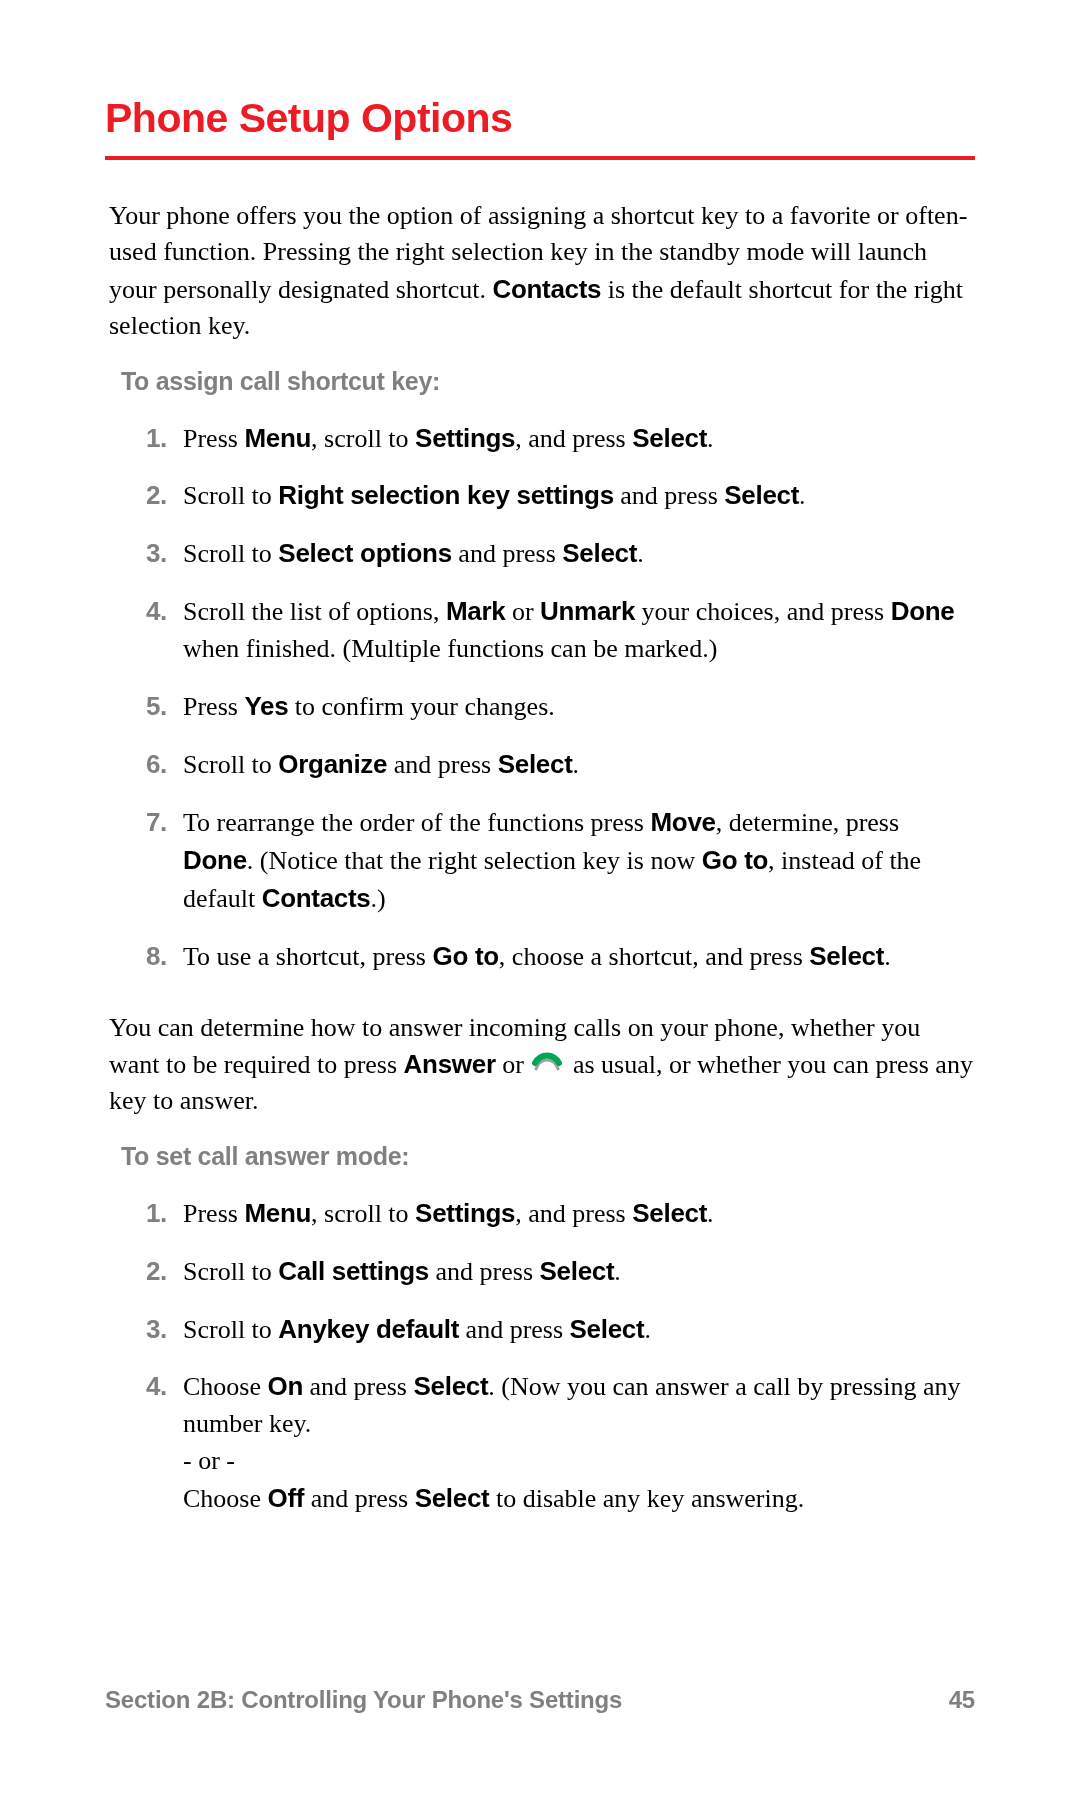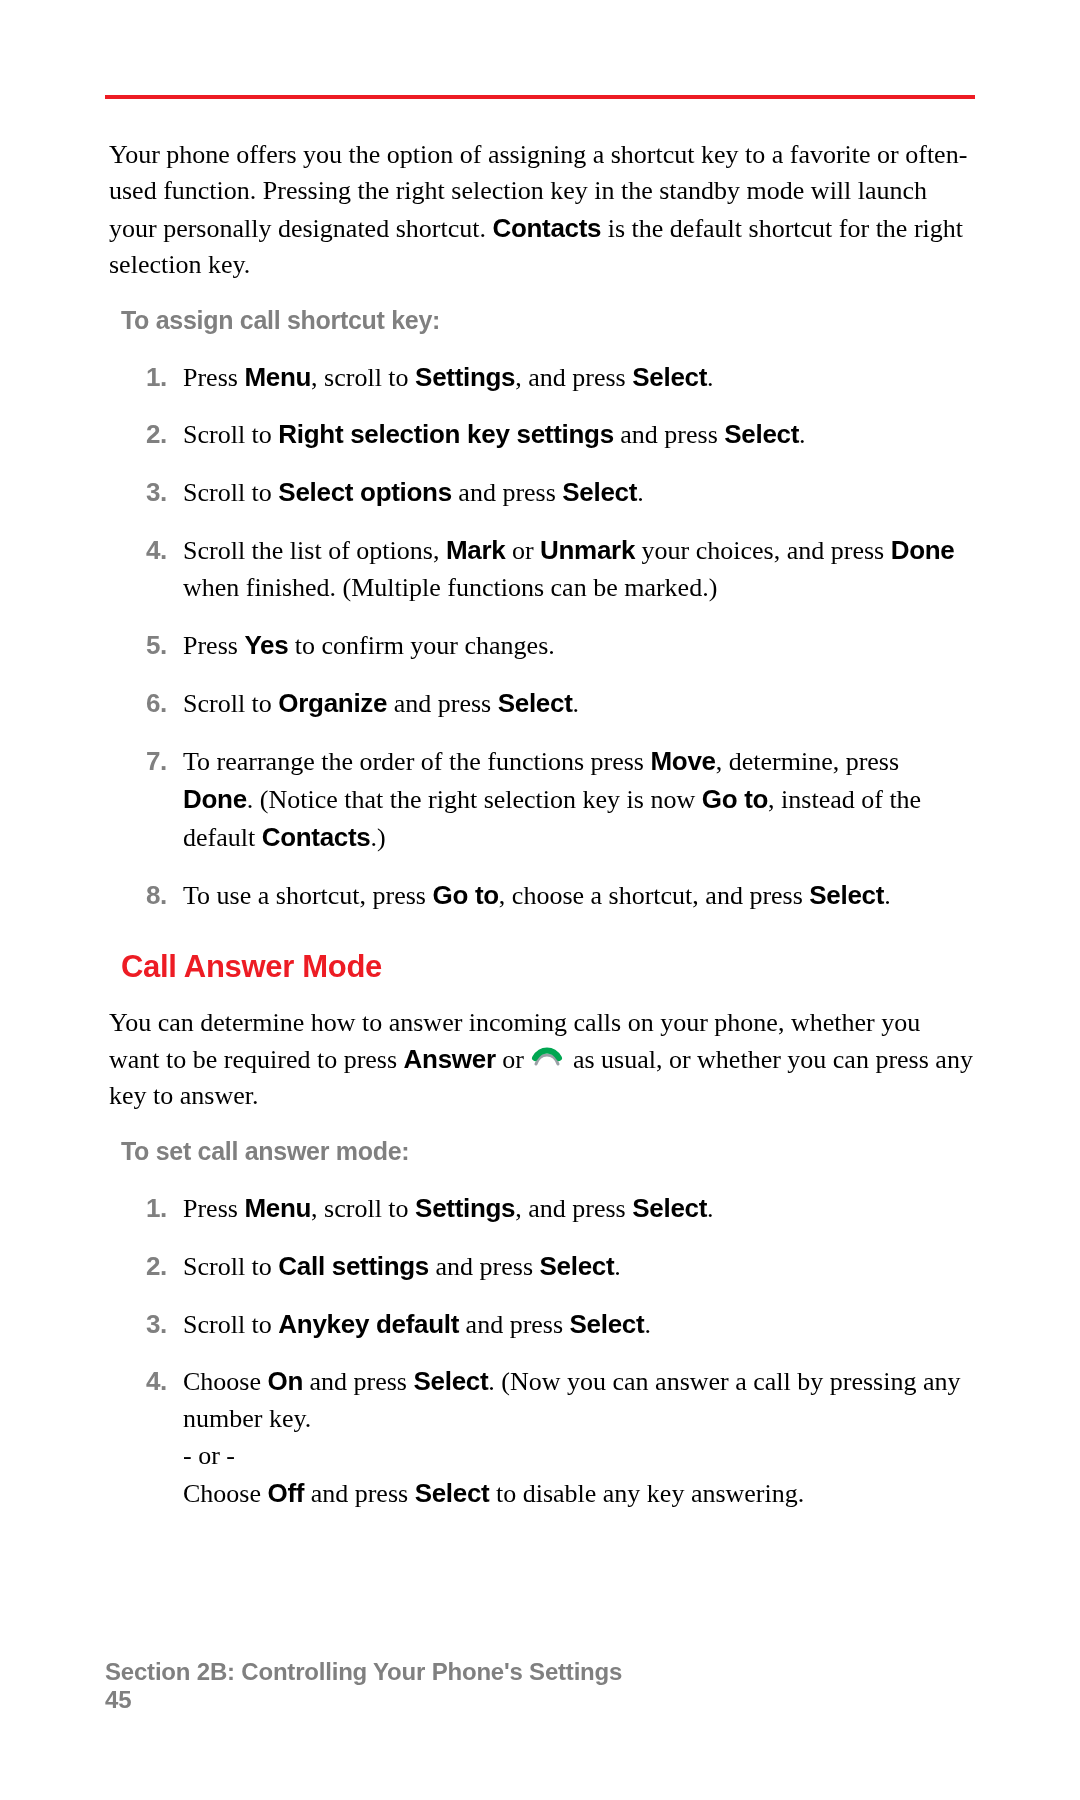--- a/index.html
+++ b/index.html
@@ -75,28 +75,28 @@
     position: absolute;
     left: 105px;
     right: 105px;
     bottom: 86px;
     display: flex;
     justify-content: space-between;
     color: #808080;
     font-weight: 800;
     font-size: 24px;
     letter-spacing: -0.2px;
-    flex-direction: column;
   }
 </style>
 </head>
 <body>
 
 <div class="page">
 
+  <div class="hsans page-title">Phone Setup Options</div>
   <div class="title-rule"></div>
 
 
   <p class="body-para">
     <span>Your phone offers you the option of assigning a shortcut key to a favorite or often-used function. Pressing the right selection key in the standby mode will launch your personally designated shortcut. </span><span class="b">Contacts</span><span> is the default shortcut for the right selection key.</span>
   </p>
 
   <div class="hsans subhead">To assign call shortcut key:</div>
 
   <div class="steps" id="shortcut-steps">
@@ -127,21 +127,20 @@
       <div class="step">
         <div class="step-num">7.</div>
         <div class="step-body"><span>To rearrange the order of the functions press </span><span class="b">Move</span><span>, determine, press </span><span class="b">Done</span><span>. (Notice that the right selection key is now </span><span class="b">Go to</span><span>, instead of the default </span><span class="b">Contacts</span><span>.)</span></div>
       </div>
       <div class="step">
         <div class="step-num">8.</div>
         <div class="step-body"><span>To use a shortcut, press </span><span class="b">Go to</span><span>, choose a shortcut, and press </span><span class="b">Select</span><span>.</span></div>
       </div>
     </div>
 
-  <div class="hsans section-heading">Call Answer Mode</div>
 
   <p class="body-para" id="call-answer-intro"><span>You can determine how to answer incoming calls on your phone, whether you want to be required to press </span><span class="b">Answer</span><span> or </span><span class="call-icon"><svg width="34" height="30" viewBox="0 0 34 30">
           <path d="M6 22 C 10 10, 24 10, 28 22" stroke="#9aa0a6" stroke-width="3" fill="none" stroke-linecap="round"></path>
           <path d="M5 16 C 11 6, 23 6, 29 16" stroke="#00a651" stroke-width="6" fill="none" stroke-linecap="round"></path>
         </svg></span><span> as usual, or whether you can press any key to answer.</span></p>
 
   <div class="hsans subhead">To set call answer mode:</div>
 
   <div class="steps" id="call-answer-steps">
       <div class="step">

